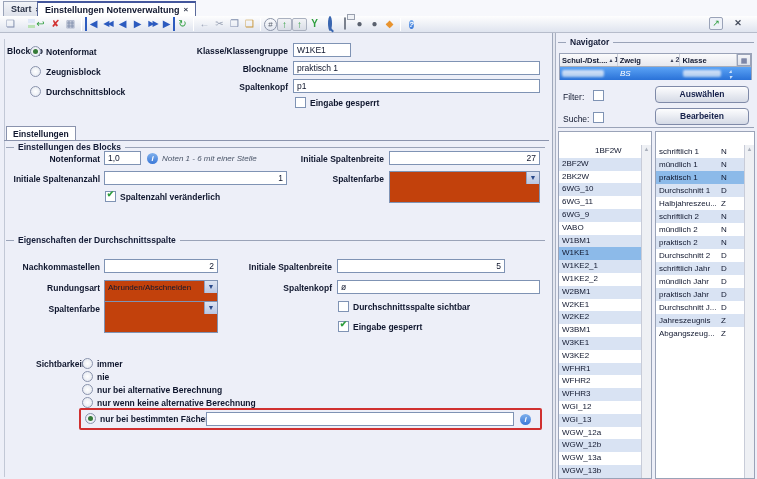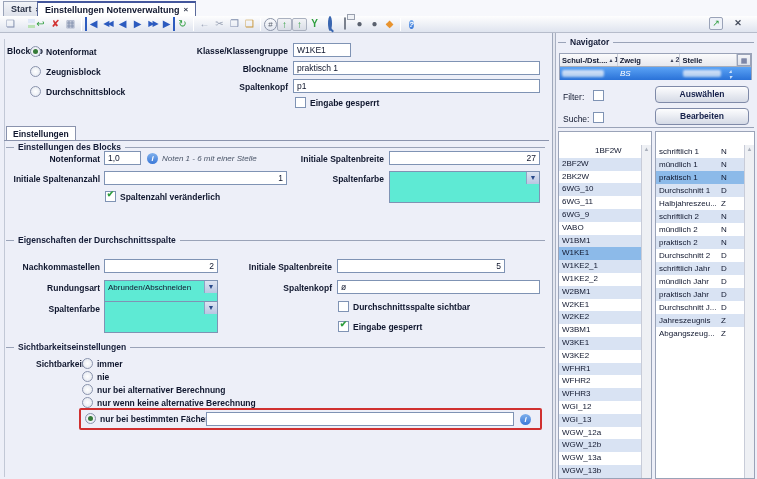--- a/index.html
+++ b/index.html
@@ -51,21 +51,21 @@
   .input { position:absolute; height:14px; border:1px solid #7f93b4; background:#fff; font-size:8.5px; padding:0 3px; color:#10172e; }
   .input.num { text-align:right; }
   .radio { position:absolute; width:11px; height:11px; border:1px solid #8a93ad; border-radius:50%; background:radial-gradient(#fff,#dfe4ee); }
   .radio.on::after { content:''; position:absolute; left:2px; top:2px; width:5px; height:5px; border-radius:50%; background:#357a38; }
   .chk { position:absolute; width:11px; height:11px; border:1px solid #7f93b4; background:#fff; text-align:center; }
   .chk span { display:block; margin-top:-3px; font-size:9px; color:#2f9e3f; font-weight:bold; }
   .groupbox { position:absolute; border-top:1px solid #9aa3b8; }
   .gtitle { position:absolute; top:-6px; left:8px; background:#edeff8; padding:0 4px; font-weight:bold; font-size:8.5px; color:#131b36; white-space:nowrap; }
   .innertab { position:absolute; background:#fff; border:1px solid #8a93ad; border-bottom:none; font-weight:bold; font-size:8.5px; padding:2px 6px 1px; color:#10172e; }
   .hline { position:absolute; height:1px; background:#8a93ad; }
-  .select { position:absolute; height:32px; border:1px solid #7f93b4; background:#5eead4; font-size:8px; }
+  .select { position:absolute; height:32px; border:1px solid #7f93b4; background:#c2410c; font-size:8px; }
   .select .val { position:absolute; left:3px; top:2px; right:14px; white-space:nowrap; overflow:hidden; }
   .select .dd { position:absolute; right:0; top:0; width:13px; height:12px; background:linear-gradient(#dde4f2,#b9c6e2);
                 border-left:1px solid #8fa2c4; text-align:center; font-size:7px; color:#2a4a8a; line-height:12px; }
   .hint { position:absolute; font-style:italic; font-size:8px; color:#4a5568; white-space:nowrap; }
   .redbox { position:absolute; border:2px solid #d03030; border-radius:2px; }
 
   
   .navtbl { position:absolute; border:1px solid #9aa3b8; background:#fff; }
   .nhead { display:flex; height:13px; background:linear-gradient(#fbfbfc,#e6e8ee); border-bottom:1px solid #a8aeba; }
   .nhead .hc { border-right:1px solid #cdd1da; font-weight:bold; font-size:7.5px; padding:2px 0 0 2px; white-space:nowrap; overflow:hidden; display:flex; gap:1px; }
@@ -209,30 +209,27 @@
       <span class="val"></span>
       <span class="dd">▼</span>
     </div>
     <div class="chk" style="left:338px;top:268px"></div>
     <div class="lbl" style="left:353px;top:269px">Durchschnittsspalte sichtbar</div>
     <div class="chk" style="left:338px;top:288px">
         <span>✔</span>
       </div>
     <div class="lbl" style="left:353px;top:289px">Eingabe gesperrt</div>
 
-    <div class="groupbox" style="left:6px;top:314px;width:539px;height:90px">
-      <span class="gtitle">Sichtbarkeitseinstellungen</span>
-    </div>
     <div class="lbl" style="left:36px;top:326px">Sichtbarkeit</div>
     <div class="radio" style="left:82px;top:325px"></div>
     <div class="lbl" style="left:97px;top:326px">immer</div>
     <div class="radio" style="left:82px;top:338px"></div>
     <div class="lbl" style="left:97px;top:339px">nie</div>
     <div class="radio" style="left:82px;top:351px"></div>
-    <div class="lbl" style="left:97px;top:352px">nur bei alternativer Berechnung</div>
+    <div class="lbl" style="left:97px;top:352px">nur bei alternative Berechnung</div>
     <div class="radio" style="left:82px;top:364px"></div>
     <div class="lbl" style="left:97px;top:365px">nur wenn keine alternative Berechnung</div>
     <div class="redbox" style="left:79px;top:375px;width:463px;height:22px"></div>
     <div class="radio on" style="left:85px;top:380px"></div>
     <div class="lbl" style="left:100px;top:381px">nur bei bestimmten Fächern:</div>
     <input class="input" style="left: 206px; top: 379px; width: 308px;">
     <span class="round-icon" style="position:absolute;left:520px;top:381px">i</span>
   </div>
 
   <div class="splitter"></div>
@@ -248,21 +245,21 @@
           <span>Schul-/Dst....</span>
           <span class="sortmark">▲</span>
           <span class="sortnum">1</span>
         </div>
         <div class="hc" style="width:63px">
           <span>Zweig</span>
           <span class="sortmark" style="margin-left:auto">▲</span>
           <span class="sortnum">2</span>
         </div>
         <div class="hc" style="width:57px">
-          <span>Stelle</span>
+          <span>Klasse</span>
         </div>
         <div class="pickbtn" style="width:14px">▦</div>
       </div>
       <div class="nrow">
         <div style="width:58px;padding-left:2px">
             <div class="blur-chip" style="width:42px"></div>
           </div>
         <div style="width:63px;padding-left:2px">BS</div>
         <div style="width:42px;padding-left:2px">
             <div class="blur-chip" style="width:38px"></div>

